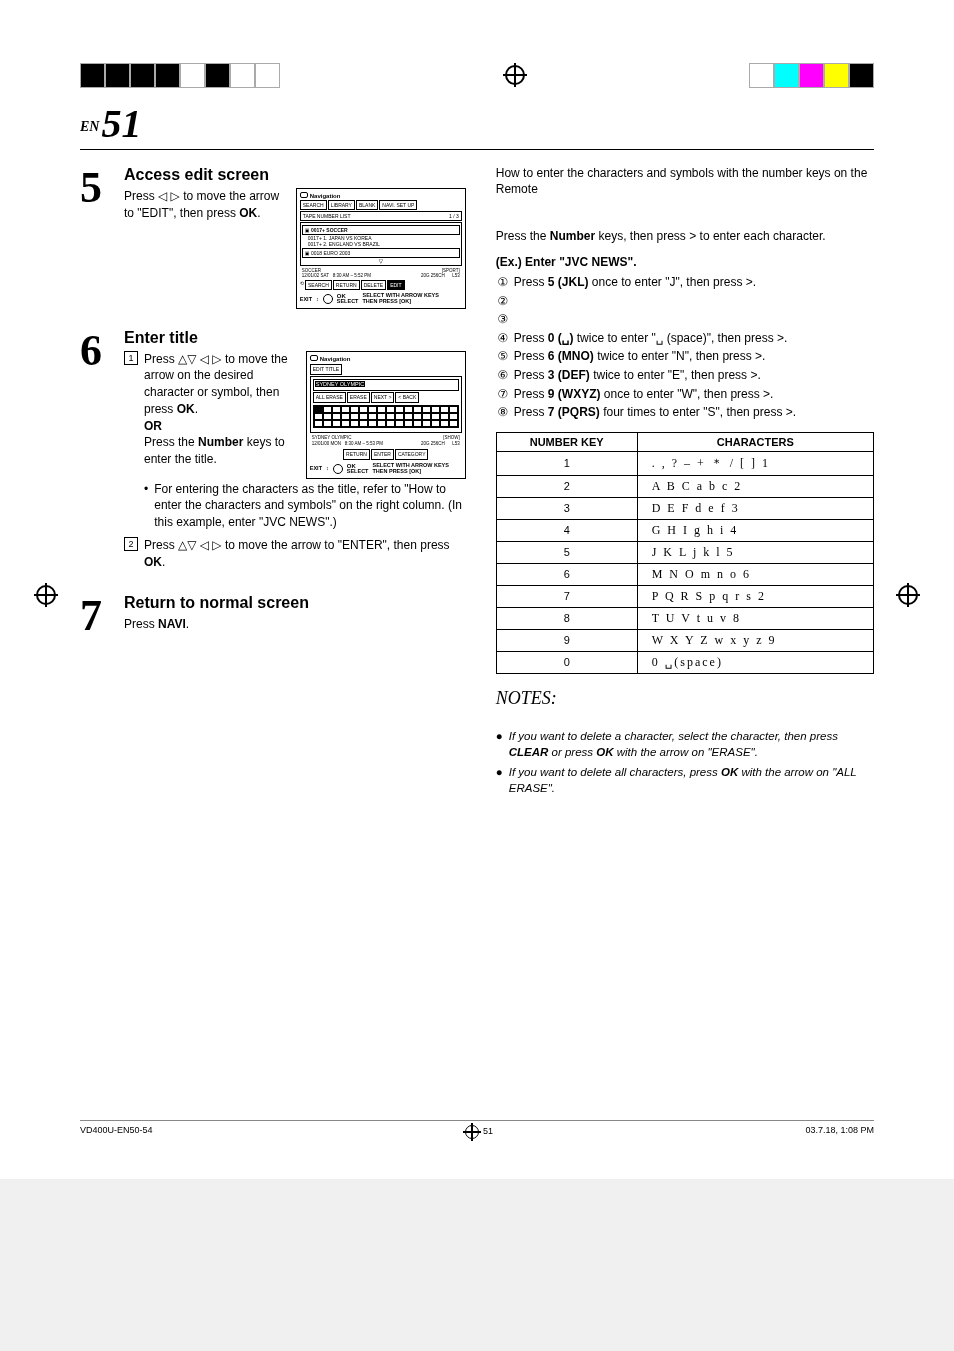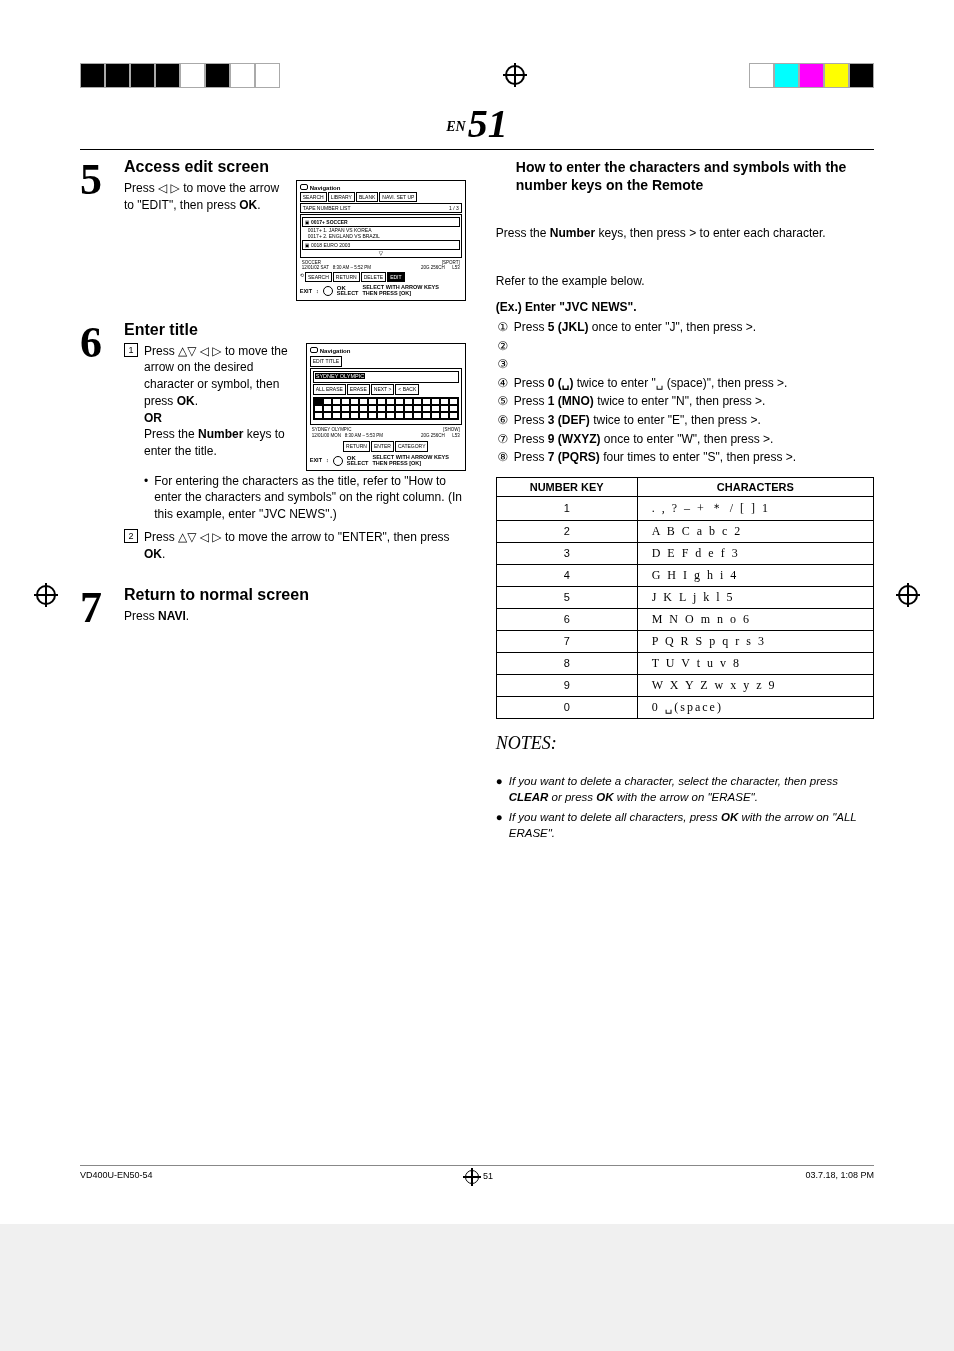--- a/index.html
+++ b/index.html
@@ -47,28 +47,28 @@
     width: 20px; height: 20px; border-radius:50%;
     border: 2px solid #000;
   }
   .side-mark.left { left: 36px; top: 585px; }
   .side-mark.right { right: 36px; top: 585px; }
   .side-mark::before, .side-mark::after { content:''; position:absolute; background:#000; }
   .side-mark::before { left:50%; top:-4px; bottom:-4px; width:2px; margin-left:-1px; }
   .side-mark::after  { top:50%; left:-4px; right:-4px; height:2px; margin-top:-1px; }
 
   .page-num {
-    text-align: center;
+    text-align: left;
     font-size: 40px;
     font-style: italic;
     font-weight: bold;
     font-family: "Times New Roman", serif;
     border-bottom: 1px solid #000;
     padding-bottom: 2px;
-    margin-bottom: 8px;
+    margin-bottom: 16px;
   }
   .page-num .en {
     font-size: 14px;
     vertical-align: 6px;
     font-style: italic;
     margin-right: 2px;
   }
 
   .columns {
     display: flex;
@@ -150,25 +150,24 @@
     text-align: center;
     line-height: 13px;
     flex-shrink: 0;
   }
   .sublist .bullet { flex-shrink:0; }
 
   .arrow { font-family: sans-serif; }
 
   
   .subhead {
-    font-size: 14px;
-    font-weight: bold;
+    font-size: 12px;
+    font-weight: normal;
     margin-bottom: 8px;
     line-height: 1.3;
-    margin-left: 20px;
   }
   .body-text { font-size: 12px; line-height: 1.4; margin-bottom: 8px; margin-top: 31px; }
   .example-title { font-size: 12px; font-weight: bold; margin: 10px 0 4px 0; }
   .circled-list {
     list-style: none;
     padding: 0;
     font-size: 12px;
     line-height: 1.55;
   }
   .circled-list li { display: flex; gap: 4px; }
@@ -453,41 +452,40 @@
           <div class="step-title">Return to normal screen</div>
           <div class="step-text">Press <b>NAVI</b>.</div>
         </div>
       </div>
 
     </div>
 
     <div class="col">
       <div class="subhead">How to enter the characters and symbols with the number keys on the Remote</div>
       <div class="body-text">Press the <b>Number</b> keys, then press &gt; to enter each character.</div>
-      <div class="body-text">Refer to the example below.</div>
 
       <div class="example-title">(Ex.) Enter "JVC NEWS".</div>
       <ol class="circled-list">
         <li>
             <span class="circ">①</span>
             <span>Press <b>5 (JKL)</b> once to enter "J", then press &gt;.</span>
           </li>
         <li>
             <span class="circ">②</span>
           </li>
         <li>
             <span class="circ">③</span>
           </li>
         <li>
             <span class="circ">④</span>
             <span>Press <b>0 (␣)</b> twice to enter "␣ (space)", then press &gt;.</span>
           </li>
         <li>
             <span class="circ">⑤</span>
-            <span>Press <b>1 (MNO)</b> twice to enter "N", then press &gt;.</span>
+            <span>Press <b>6 (MNO)</b> twice to enter "N", then press &gt;.</span>
           </li>
         <li>
             <span class="circ">⑥</span>
             <span>Press <b>3 (DEF)</b> twice to enter "E", then press &gt;.</span>
           </li>
         <li>
             <span class="circ">⑦</span>
             <span>Press <b>9 (WXYZ)</b> once to enter "W", then press &gt;.</span>
           </li>
         <li>
@@ -523,21 +521,21 @@
           <tr>
               <td>5</td>
               <td>J K L j k l 5</td>
             </tr>
           <tr>
               <td>6</td>
               <td>M N O m n o 6</td>
             </tr>
           <tr>
               <td>7</td>
-              <td>P Q R S p q r s 3</td>
+              <td>P Q R S p q r s 2</td>
             </tr>
           <tr>
               <td>8</td>
               <td>T U V t u v 8</td>
             </tr>
           <tr>
               <td>9</td>
               <td>W X Y Z w x y z 9</td>
             </tr>
           <tr>

